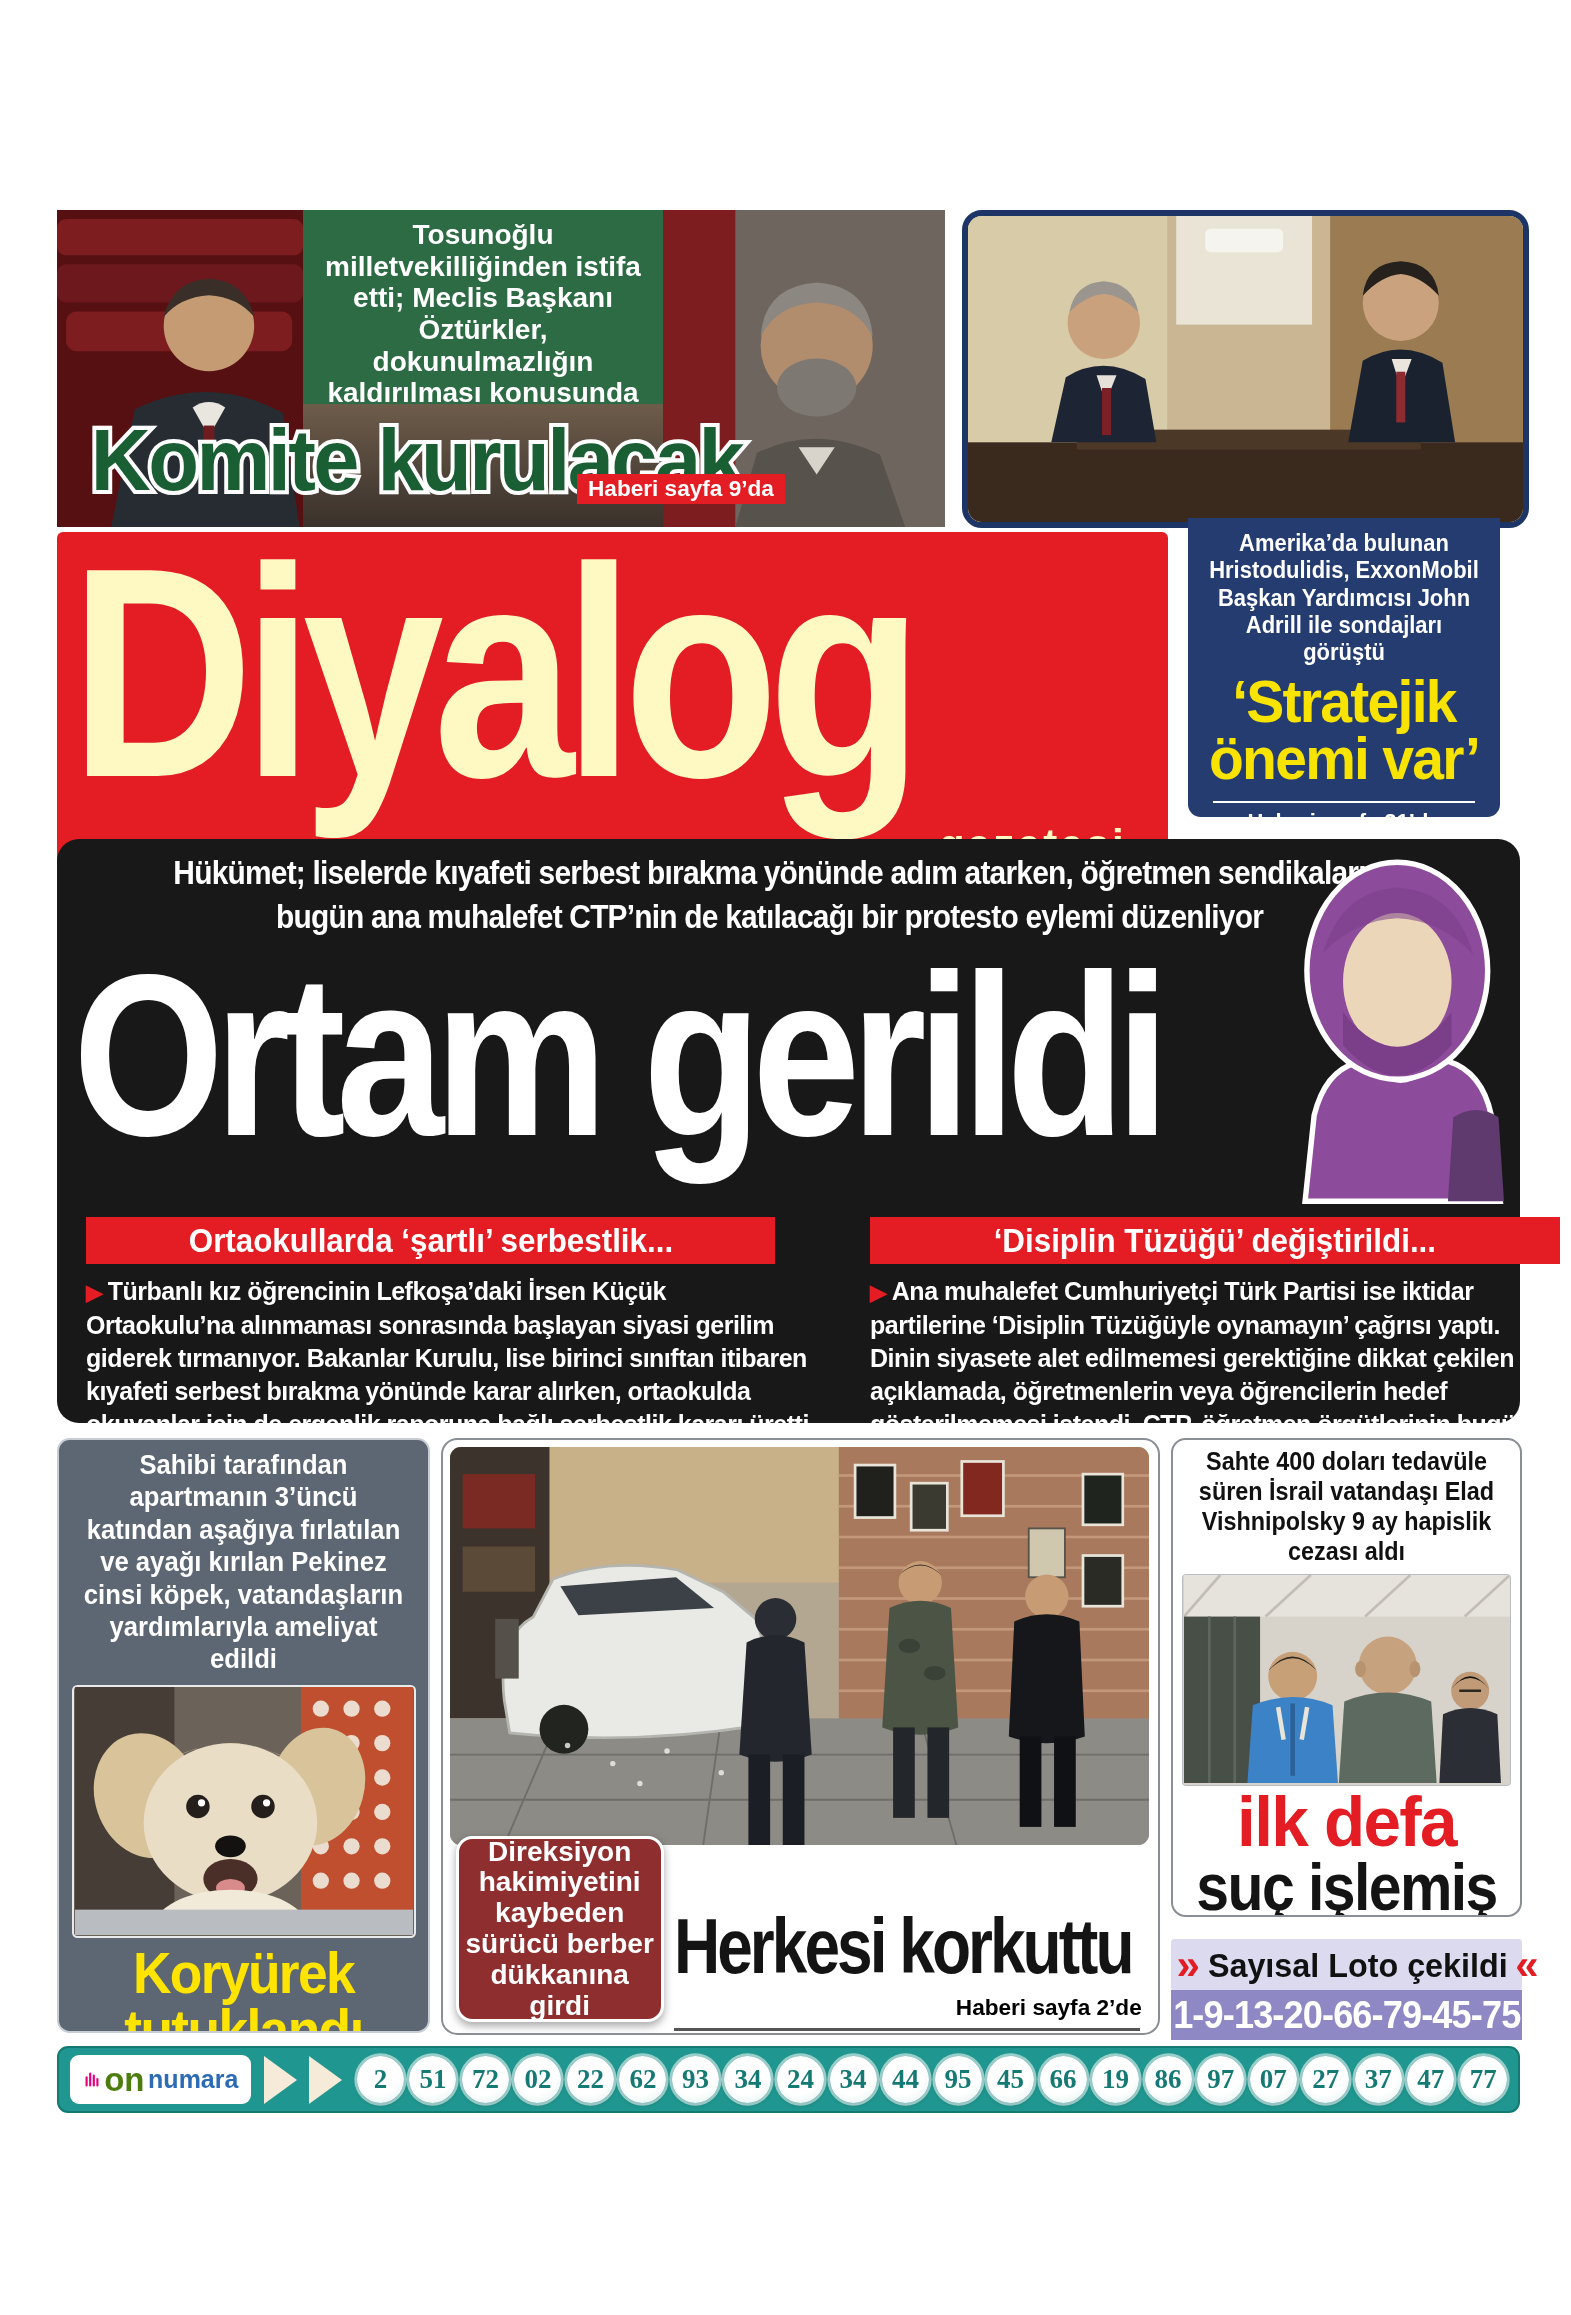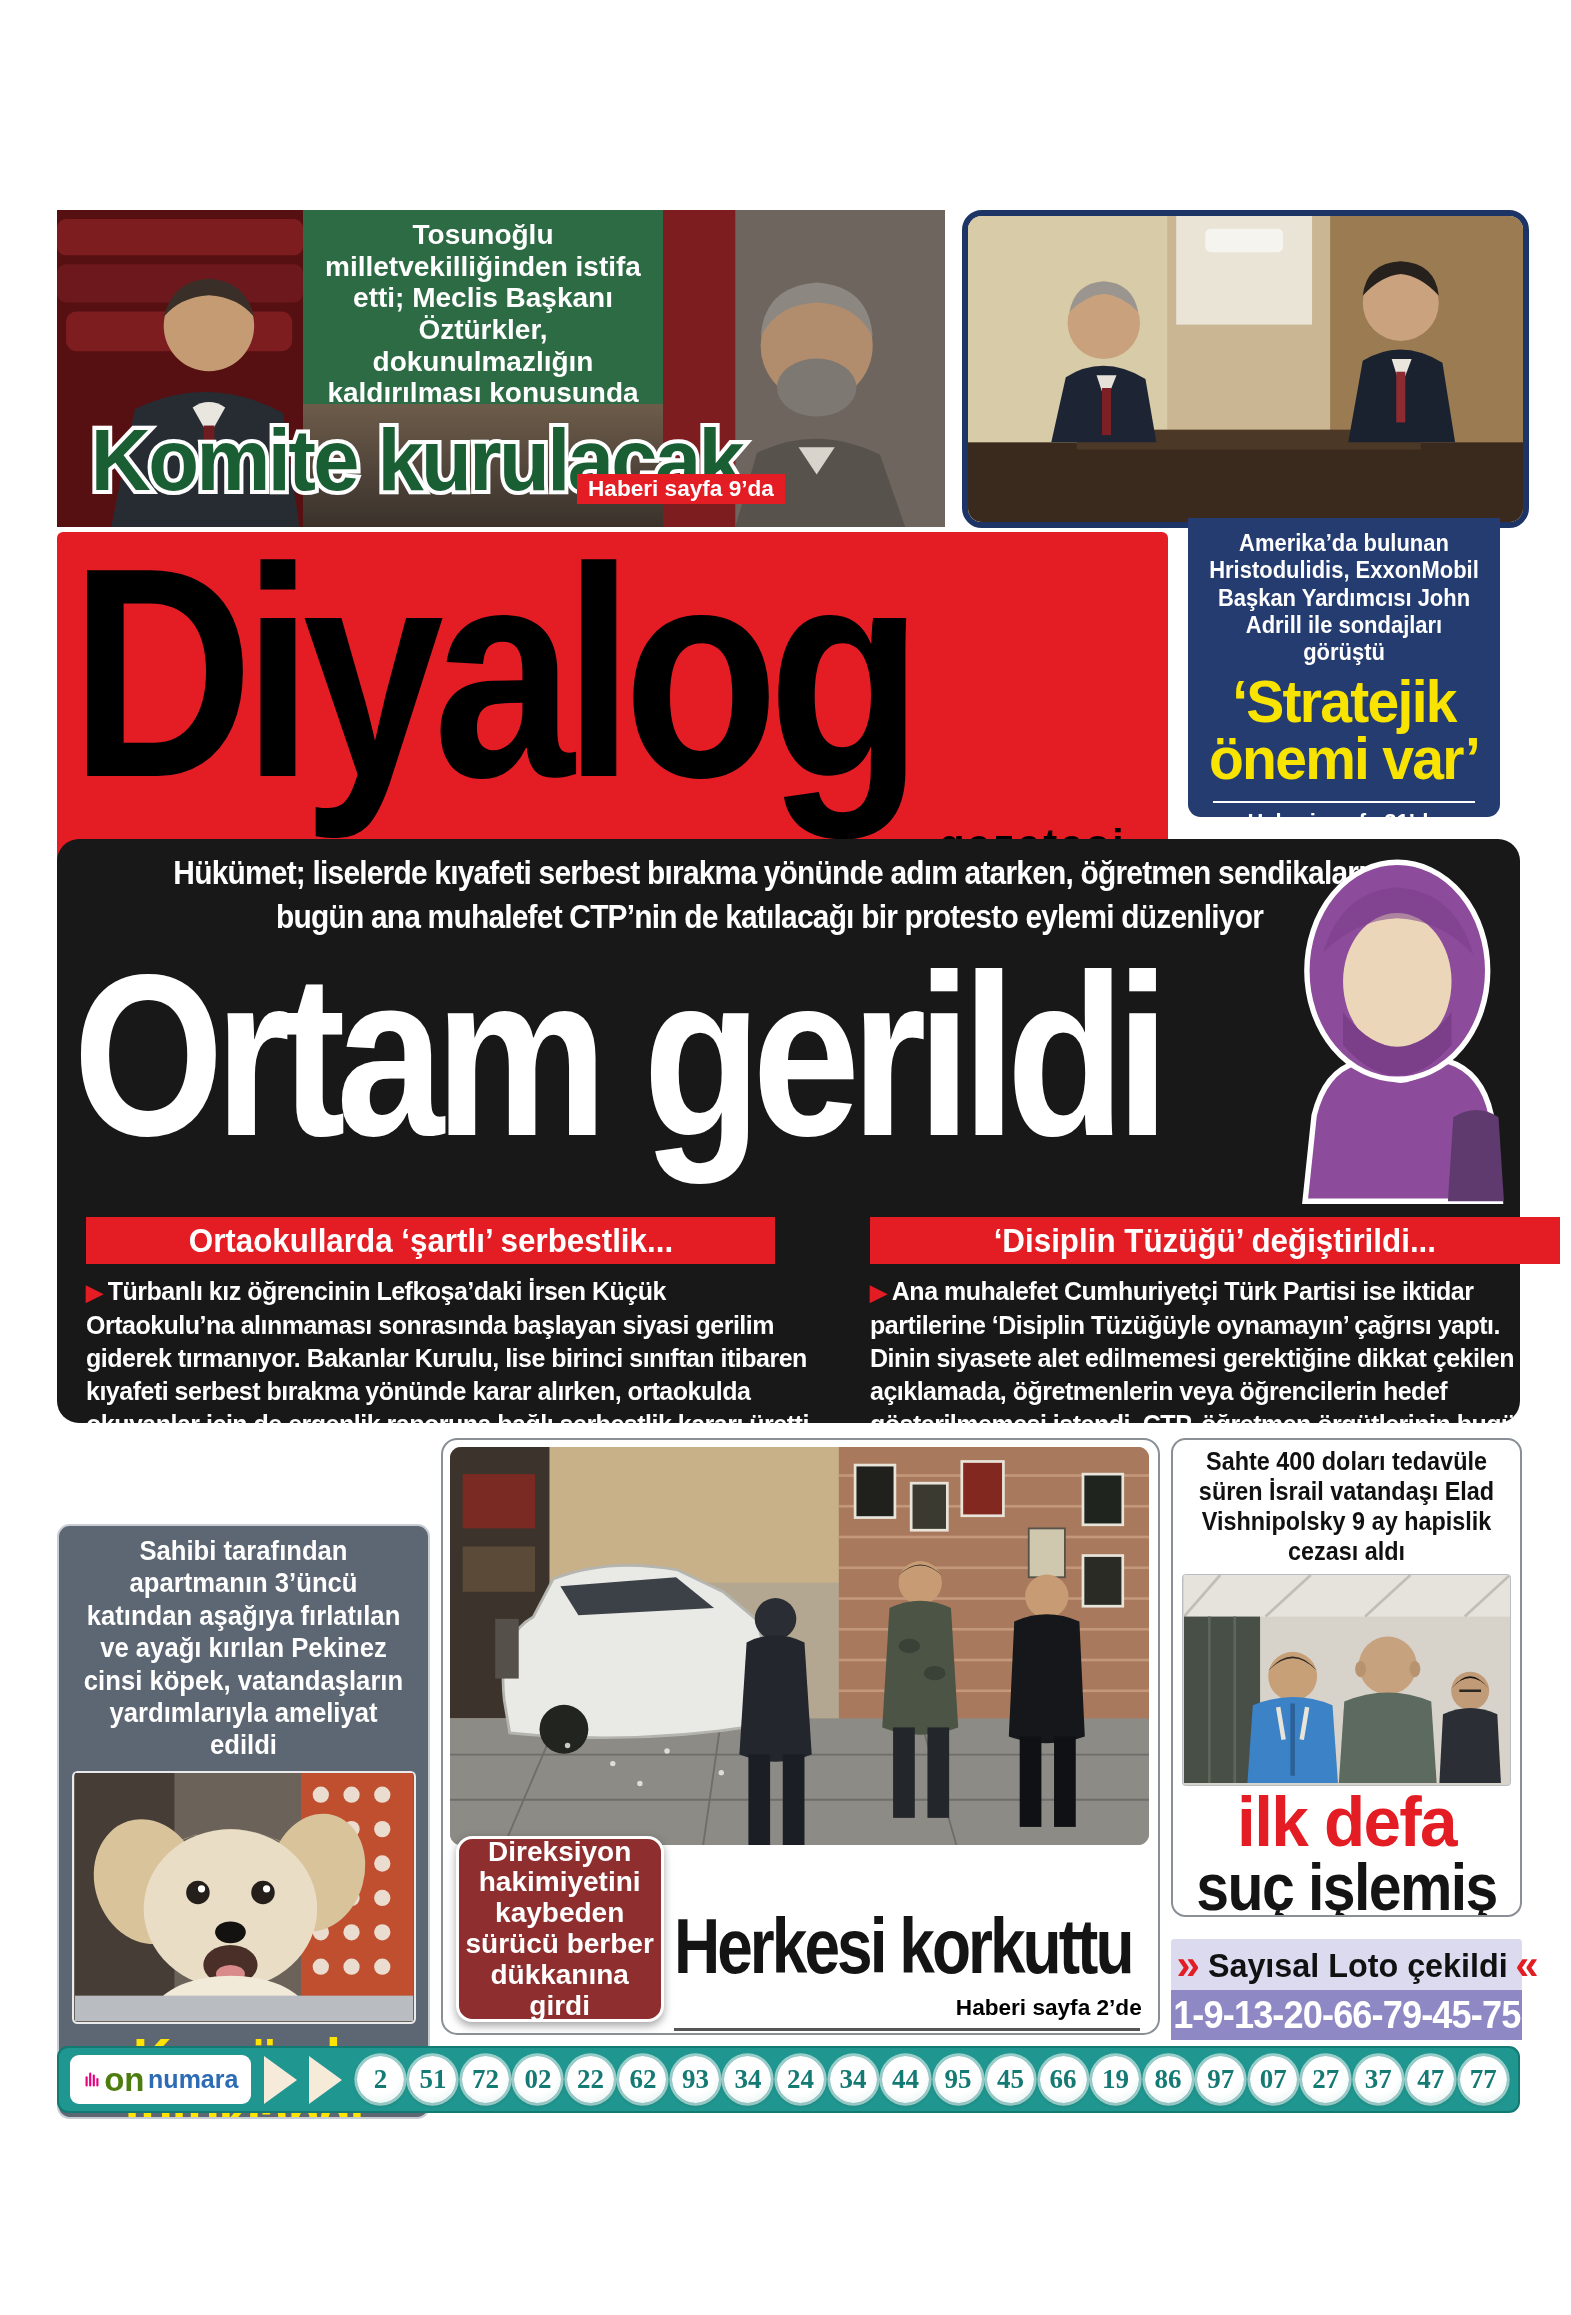--- a/index.html
+++ b/index.html
@@ -27,21 +27,21 @@
     border-radius:0 0 12.7px 12.7px;color:#fff;text-align:center;}
   .navy .kicker{margin-top:11px;font-weight:bold;font-size:24.4px;line-height:1.12;
     transform:scaleX(.9);transform-origin:center;}
   .navy .big{margin-top:7.2px;color:#f8e400;font-weight:bold;font-size:60px;line-height:.95;
     letter-spacing:-1.8px;transform:scaleX(.95);transform-origin:center;}
   .navy .line{height:1.8px;background:#fff;width:84%;margin:14.5px auto 5.4px auto;}
   .navy .ref{font-weight:bold;font-size:22px;}
 
   
   .masthead{position:absolute;left:57px;top:532px;width:1111px;height:384px;background:#e31d23;
-    border-radius:6px;overflow:hidden;color:#000000;}
+    border-radius:6px;overflow:hidden;color:#fef9c3;}
   .masthead .title{position:absolute;left:12.7px;top:-9px;font-size:299px;font-weight:bold;
     line-height:1;letter-spacing:-12.7px;transform:scaleX(.85);transform-origin:left top;white-space:nowrap;}
   .masthead .rule{position:absolute;bottom:56px;height:5.4px;background:#fff;}
   .masthead .rule.r1{left:20px;width:326px;}
   .masthead .rule.r2{left:470px;width:398px;}
   .masthead .subtitle{position:absolute;left:882px;bottom:47px;font-size:42px;font-weight:bold;letter-spacing:2.7px;}
   .masthead .info{position:absolute;bottom:12.7px;font-size:24.4px;font-weight:bold;white-space:nowrap;}
   .masthead .i-date{left:25px;} .masthead .i-yil{left:324px;} .masthead .i-sayi{left:488px;}
   .masthead .i-www{left:677px;} .masthead .i-price{left:948px;}
 
@@ -58,21 +58,21 @@
   .redbar.left{left:29px;width:689px;}
   .redbar.right{left:813px;width:690px;}
   .bodytext{position:absolute;top:436px;color:#fff;font-weight:bold;font-size:25px;line-height:33px;
     letter-spacing:-0.5px;}
   .bodytext.left{left:29px;width:733px;}
   .bodytext.right{left:813px;width:678px;}
   .bodytext .marker{color:#e31d23;font-size:22px;margin-right:5.4px;}
   .bodytext .ref{float:right;font-size:22px;margin-top:9px;}
 
   
-  .dogbox{position:absolute;left:57px;top:1524px;width:373px;height:595px;background:#5d6673;
+  .dogbox{position:absolute;left:57px;top:1438px;width:373px;height:595px;background:#5d6673;
     border:2.7px solid #c8cdd4;border-radius:12.7px;color:#fff;text-align:center;overflow:hidden;}
   .dogbox .kicker{margin-top:9px;padding:0 9px;font-weight:bold;font-size:27px;line-height:1.2;
     transform:scaleX(.95);transform-origin:center top;}
   .dogbox .photo{margin:9px auto 0 auto;width:344px;height:253px;border:2.7px solid #e8eaec;
     border-radius:5.4px;overflow:hidden;background:#6b625a;}
   .dogbox .headline{margin-top:7.2px;color:#ffe400;font-weight:bold;font-size:58px;line-height:.98;
     letter-spacing:-1.8px;transform:scaleX(.92);transform-origin:center top;}
 
   
   .crashbox{position:absolute;left:441px;top:1438px;width:719px;height:597px;background:#fff;

